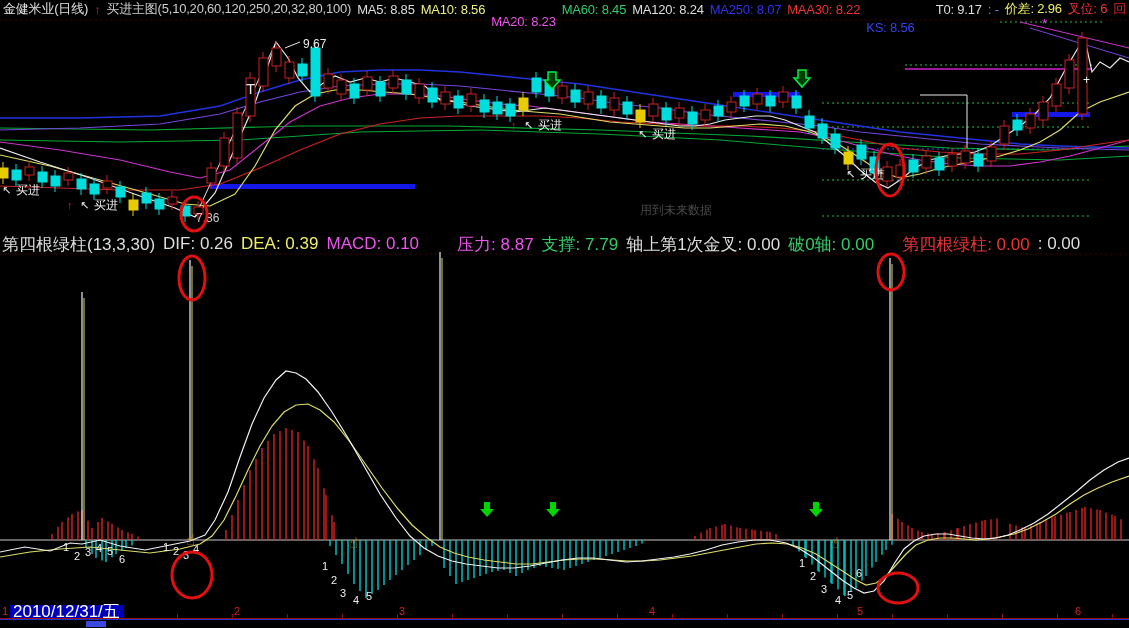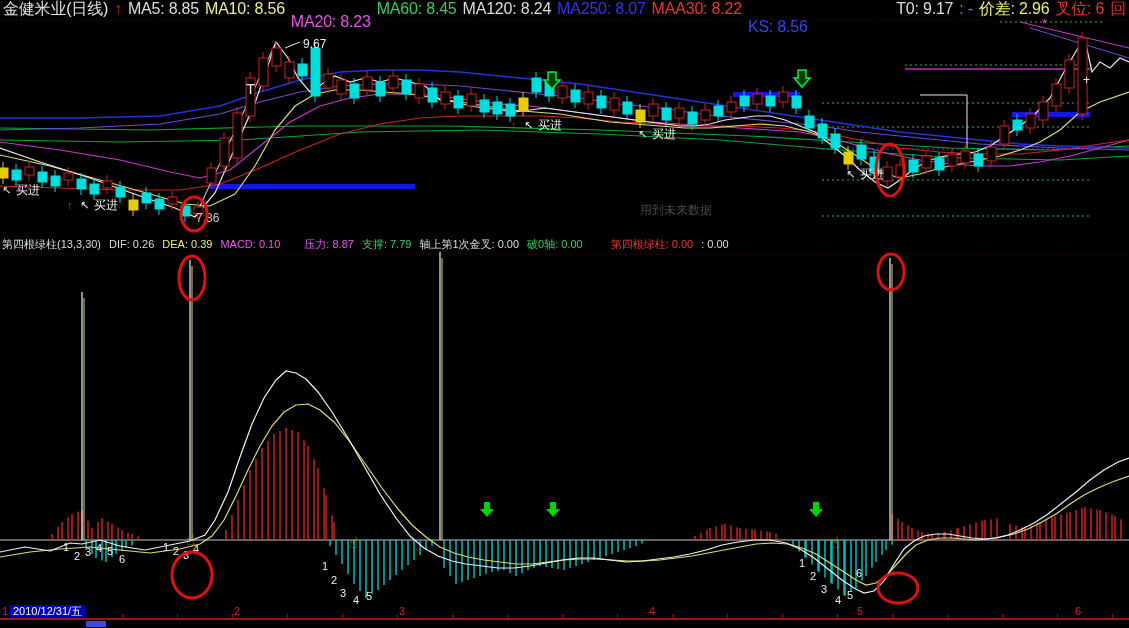--- a/index.html
+++ b/index.html
@@ -1,37 +1,38 @@
 <!DOCTYPE html>
 <html><head>
 <meta charset="utf-8">
 <style>
   html,body{margin:0;padding:0;background:#000;}
   body{width:1129px;height:628px;overflow:hidden;position:relative;
        font-family:"Liberation Sans","DejaVu Sans",sans-serif;}
-  .titlebar{height:18px;display:flex;align-items:center;font-size:16px;
+  .titlebar{height:18px;display:flex;align-items:center;font-size:13px;
             white-space:nowrap;padding:0 3px;gap:6px;background:#000;}
   .titlebar span{display:inline-block;letter-spacing:-0.2px;}
-  .indheader{height:16px;display:flex;align-items:center;font-size:11px;
+  .indheader{height:16px;display:flex;align-items:center;font-size:17px;
              white-space:nowrap;padding:0 2px;gap:8px;background:#000;}
   svg{display:block;background:#000;}
   .axis{position:relative;height:13px;border-bottom:1px solid #991111;background:#000;}
   .axis .month{position:absolute;top:0;color:#cc2222;font-size:11px;line-height:13px;}
   .axis .tick{position:absolute;bottom:0;width:1px;height:4px;background:#8a1111;}
   .datechip{position:absolute;left:10px;top:0;background:#0000bb;color:#ffffff;
-            font-size:11px;line-height:13px;padding:0 3px;z-index:2;}
+            font-size:17px;line-height:13px;padding:0 3px;z-index:2;}
   .scroll{height:9px;background:#000;border-top:1px solid #2233cc;position:relative;}
   .thumb{position:absolute;left:86px;top:1px;width:20px;height:6px;background:#3a4ae0;}
 </style>
 </head>
 <body>
 
 <div class="titlebar" id="titlebar">
     <span style="color: rgb(224, 224, 224);">金健米业(日线)</span>
     <span style="color: rgb(221, 34, 34);">↑</span>
+    <span style="color: rgb(204, 204, 204);">买进主图(5,10,20,60,120,250,20,32,80,100)</span>
     <span style="color: rgb(221, 221, 221);">MA5: 8.85</span>
     <span style="color: rgb(238, 238, 136);">MA10: 8.56</span>
     <span style="color: rgb(238, 85, 238); margin-top: 25px;">MA20: 8.23</span>
     <span style="color: rgb(51, 204, 102);">MA60: 8.45</span>
     <span style="color: rgb(221, 221, 221);">MA120: 8.24</span>
     <span style="color: rgb(51, 51, 238);">MA250: 8.07</span>
     <span style="color: rgb(238, 51, 51);">MAA30: 8.22</span>
     <span style="color: rgb(51, 68, 238); margin-top: 36px;">KS: 8.56</span>
     <span style="color: rgb(221, 221, 221); margin-left: auto;">T0: 9.17</span>
     <span style="color: rgb(119, 119, 255);">: -</span>
@@ -257,21 +258,21 @@
     <text x="1042" y="10" fill="#ee44ee" font-size="13">*</text>
     <ellipse cx="194" cy="196" rx="13" ry="17" fill="none" stroke="#e01010" stroke-width="3"></ellipse>
     <ellipse cx="890" cy="152" rx="14" ry="26" fill="none" stroke="#e01010" stroke-width="3"></ellipse>
   </svg>
 
 <div class="indheader" id="indheader">
     <span style="color: rgb(221, 221, 221);">第四根绿柱(13,3,30)</span>
     <span style="color: rgb(221, 221, 221);">DIF: 0.26</span>
     <span style="color: rgb(238, 238, 102);">DEA: 0.39</span>
     <span style="color: rgb(238, 85, 238);">MACD: 0.10</span>
-    <span style="color: rgb(238, 85, 238); margin-left: 16px;">压力: 8.87</span>
+    <span style="color: rgb(238, 85, 238); margin-left: 30px;">压力: 8.87</span>
     <span style="color: rgb(51, 204, 102);">支撑: 7.79</span>
     <span style="color: rgb(221, 221, 221);">轴上第1次金叉: 0.00</span>
     <span style="color: rgb(51, 204, 102); text-align: center;">破0轴: 0.00</span>
     <span style="color: rgb(238, 51, 51); margin-left: 20px;">第四根绿柱: 0.00</span>
     <span style="color: rgb(221, 221, 221);">: 0.00</span>
   </div>
 
 <svg id="ind-svg" width="1129" height="353" viewBox="0 0 1129 353">
     <line x1="0" y1="2" x2="1129" y2="2" stroke="#460000" stroke-width="1" stroke-dasharray="2,3"></line>
     <line x1="0" y1="288" x2="1129" y2="288" stroke="#c8c8c8" stroke-width="1"></line>

